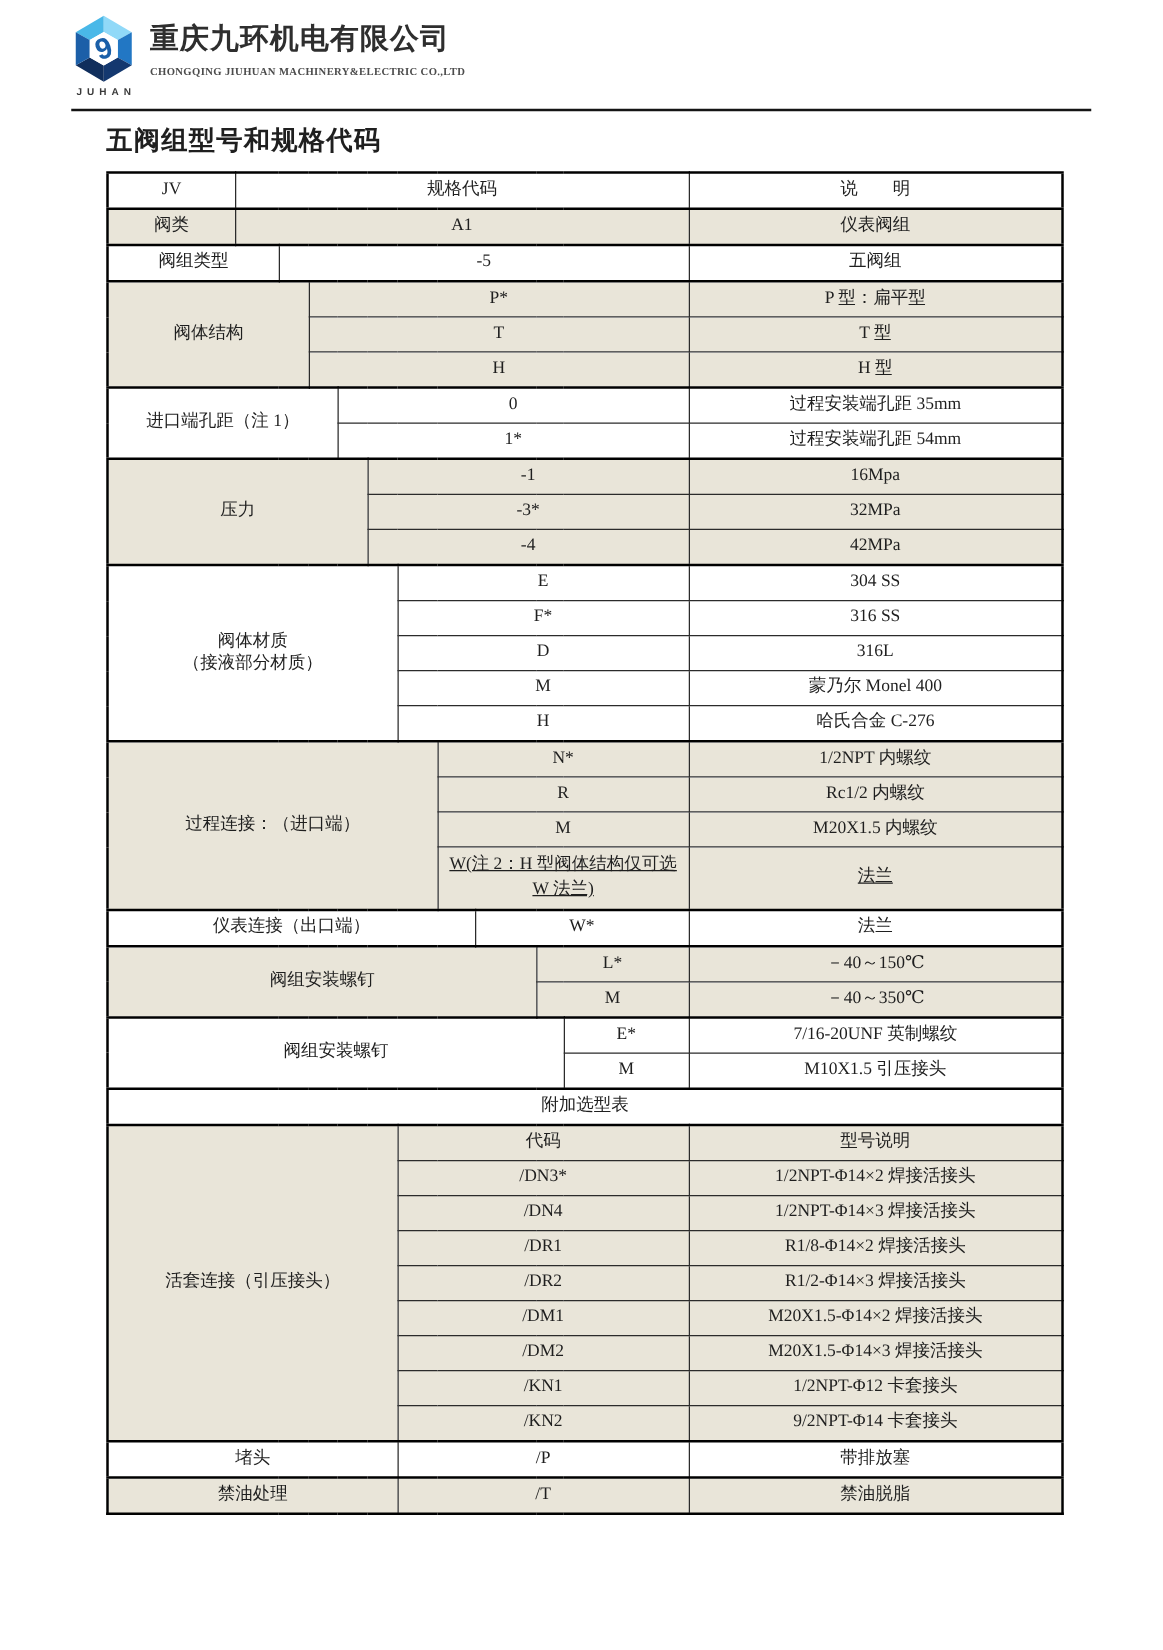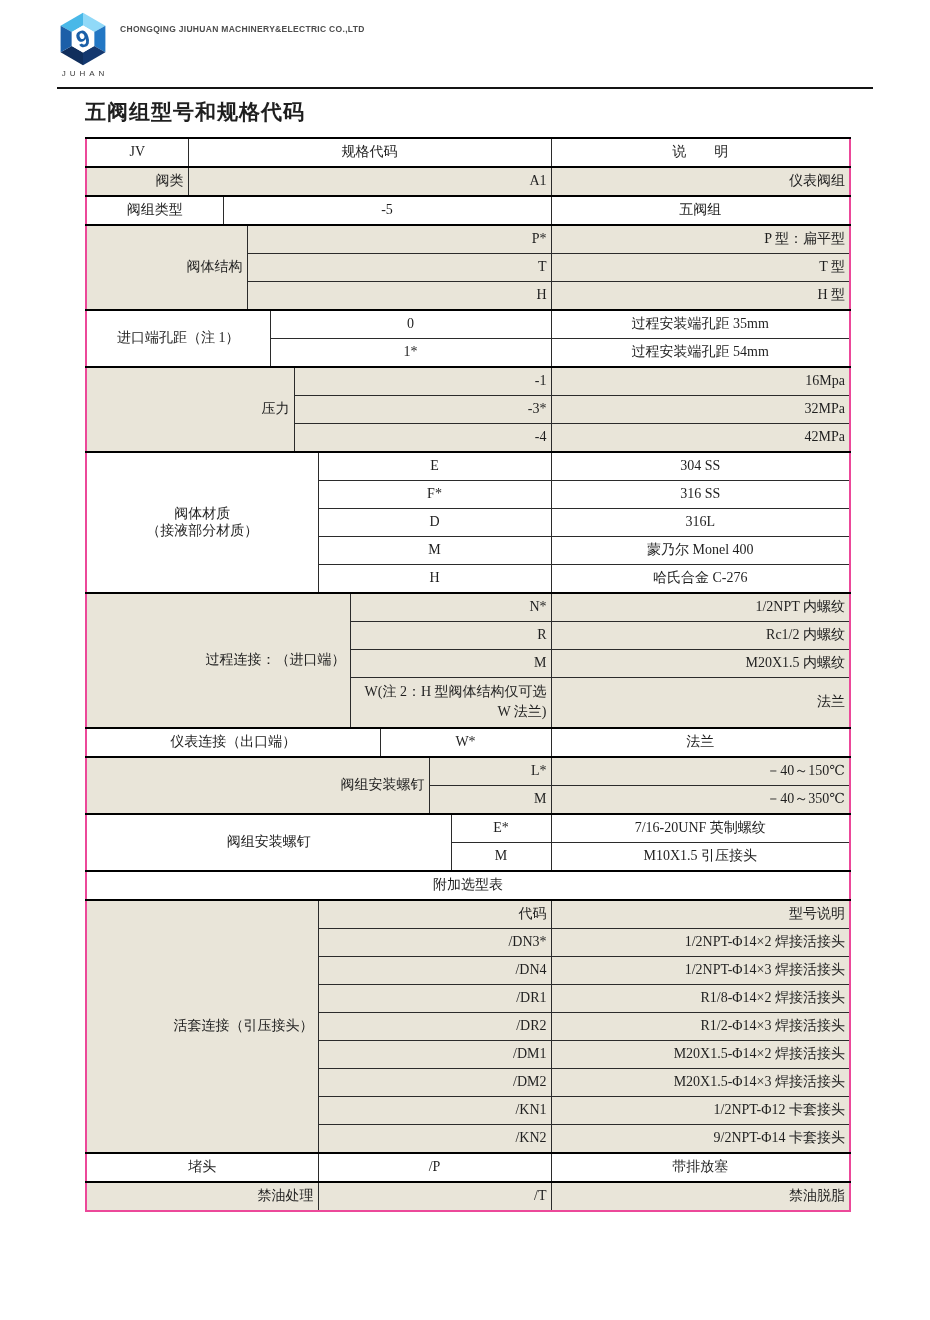--- a/index.html
+++ b/index.html
@@ -5,54 +5,54 @@
   html,body{margin:0;padding:0;}
   body{
     width:930px;height:1320px;position:relative;background:#ffffff;
     font-family:"Liberation Serif","DejaVu Serif",serif;color:#1f1f1f;
   }
   
   .logo-wrap{position:absolute;left:54px;top:11px;width:58px;text-align:center;}
   .logo-wrap svg{display:block;margin:0 auto;}
   .logo-text{
     font-family:"Liberation Sans","DejaVu Sans",sans-serif;
-    font-size:8px;font-weight:normal;letter-spacing:4px;color:#3a3a3a;margin-top:2px;
+    font-size:8px;font-weight:bold;letter-spacing:4px;color:#3a3a3a;margin-top:2px;
     padding-left:4px;
   }
   .company{position:absolute;left:120px;top:17px;}
   .company-cn{
     font-family:"Liberation Sans","DejaVu Sans",sans-serif;
     font-size:23px;font-weight:bold;color:#2e2e2e;letter-spacing:1px;line-height:1.2;
   }
   .company-en{
-    font-family:Liberation Sans, sans-serif;
+    font-family:Liberation Serif, serif;
     font-size:8.5px;font-weight:bold;color:#4c4c4c;letter-spacing:0.3px;margin-top:7px;
   }
   .rule{position:absolute;left:57px;top:87px;width:816px;height:2px;background:#141414;}
   .doc-title{
     position:absolute;left:85px;top:98px;width:765px;text-align:left;
     font-size:21px;font-weight:bold;letter-spacing:1px;
   }
   
   table.spec{
     position:absolute;left:85px;top:137px;width:765px;
     border-collapse:collapse;table-layout:fixed;
     font-size:14px;line-height:1.15;
-    border:2px solid #ec4899;
+    border:2px solid #000000;
   }
   table.spec td{
     border:1px solid #2b2b2b;height:25px;padding:1px 4px;
     text-align:center;vertical-align:middle;overflow:hidden;
   }
   table.spec tbody{border-top:2px solid #000;}
   td.code{text-align:left;padding-left:6px;margin-left:33px;}
   td.codec{text-align:center;}
   td.label{white-space:pre-line;}
-  tbody.bg td{background:#e9e5d9;text-align:right;}
-  tr.tall{height:50px;}
+  tbody.bg td{background:#e9e5d9;}
+  tr.tall{height:50px;text-decoration:underline;}
   tr.tall td.code{line-height:1.45;}
   td.hdr{font-size:14px;}
 </style>
 </head>
 <body>
 
 <div class="logo-wrap">
   <svg width="56" height="56" viewBox="0 0 100 100">
     <polygon points="50,3 10,26.5 30,37.5 50,26" fill="#49b8e8"></polygon>
     <polygon points="50,3 90,26.5 70,37.5 50,26" fill="#90d9f8"></polygon>
@@ -60,20 +60,21 @@
     <polygon points="50,97 90,73.5 70,62.5 50,74" fill="#14386f"></polygon>
     <polygon points="50,97 10,73.5 30,62.5 50,74" fill="#102e5c"></polygon>
     <polygon points="10,26.5 10,73.5 30,62.5 30,37.5" fill="#1c5fa8"></polygon>
     <polygon points="50,26 70,37.5 70,62.5 50,74 30,62.5 30,37.5" fill="#ffffff"></polygon>
     <text x="50" y="64" font-size="42" font-weight="bold" fill="#1a5fa8" text-anchor="middle" font-family="'Liberation Sans','DejaVu Sans',sans-serif" transform="rotate(-18 50 50)">9</text>
   </svg>
   <div class="logo-text">JUHAN</div>
 </div>
 
 <div class="company">
+  <div class="company-cn">重庆九环机电有限公司</div>
   <div class="company-en">CHONGQING JIUHUAN MACHINERY&amp;ELECTRIC CO.,LTD</div>
 </div>
 
 <div class="rule"></div>
 
 <div class="doc-title">五阀组型号和规格代码</div>
 
 <table class="spec">
   <colgroup>
     <col style="width:102px">

